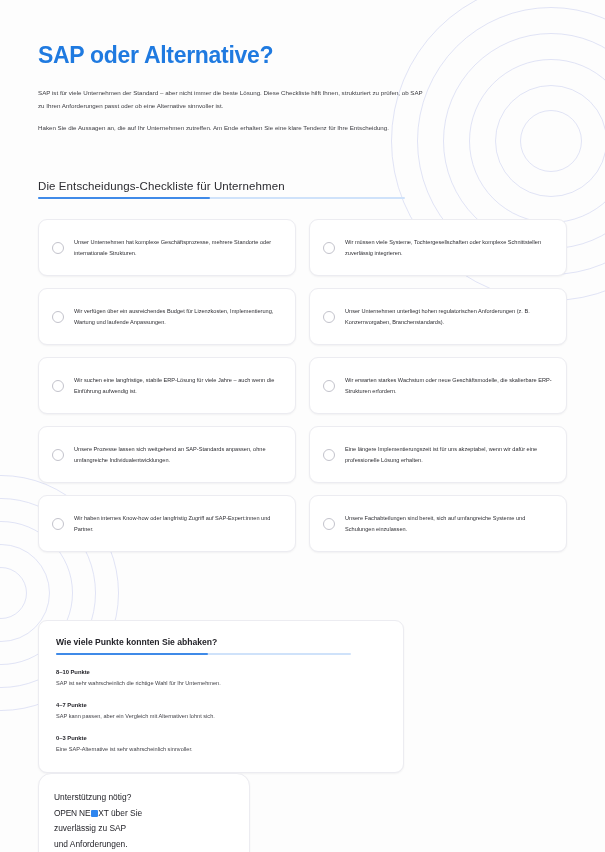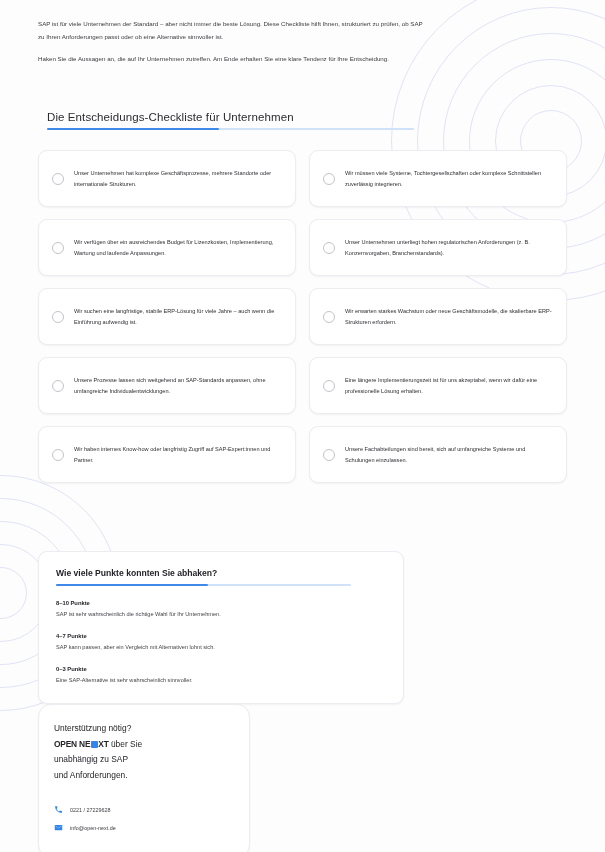--- a/index.html
+++ b/index.html
@@ -38,21 +38,21 @@
   .intro{
     margin-top:18px;
     font-size:6.2px;line-height:2.05;
     color:#3c3c41;
     max-width:385px;
   }
   .intro p{margin:0 0 10px 0;}
   .intro p:last-child{margin-bottom:0;}
 
   
-  .section-head{margin-top:45px;margin-left:9px;}
+  .section-head{margin-top:45px;}
   .section-head h2{
     margin:0;
     font-size:11.5px;font-weight:normal;
     color:#2b2b30;
     letter-spacing:.1px;
   }
   .rule{
     margin-top:5px;height:2.2px;width:367px;
     background:#cfe2fa;position:relative;border-radius:2px;
   }
@@ -116,21 +116,21 @@
 
   .contact-panel{
     flex:0 0 auto;width:180px;
     background:#fff;border:1px solid #ececf1;border-radius:13px;
     padding:16px 15px;
     box-shadow:0 1px 2px rgba(22,25,40,.05);
   }
   .contact-head{
     font-size:8.4px;line-height:1.85;color:#24242a;
   }
-  .brand{font-weight:bold;letter-spacing:-.2px;}
+  .brand{font-weight:normal;letter-spacing:-.2px;}
   .brand .sq{
     display:inline-block;width:7px;height:7px;
     background:#2f86ef;border-radius:1px;
     vertical-align:-1px;margin:0 .5px;
   }
   .contact-rows{margin-top:22px;}
   .contact-row{
     display:flex;align-items:center;gap:7px;
     margin-bottom:9px;
     font-size:5.4px;color:#3d3d43;
@@ -155,20 +155,21 @@
   <div class="rings rings-bl">
     <div class="ring" style="width:50px;height:50px;top:95px;left:95px;"></div>
     <div class="ring" style="width:96px;height:96px;top:72px;left:72px;"></div>
     <div class="ring" style="width:142px;height:142px;top:49px;left:49px;"></div>
     <div class="ring" style="width:188px;height:188px;top:26px;left:26px;"></div>
     <div class="ring" style="width:234px;height:234px;top:3px;left:3px;"></div>
   </div>
 
   <div class="content">
 
+    <h1 class="title">SAP oder Alternative?</h1>
 
     <div class="intro">
       <p>SAP ist für viele Unternehmen der Standard – aber nicht immer die beste Lösung. Diese Checkliste hilft Ihnen, strukturiert zu prüfen, ob SAP zu Ihren Anforderungen passt oder ob eine Alternative sinnvoller ist.</p>
       <p>Haken Sie die Aussagen an, die auf Ihr Unternehmen zutreffen. Am Ende erhalten Sie eine klare Tendenz für Ihre Entscheidung.</p>
     </div>
 
     <div class="section-head">
       <h2>Die Entscheidungs-Checkliste für Unternehmen</h2>
       <div class="rule"></div>
     </div>
@@ -233,21 +234,21 @@
         <div class="tier">
           <div class="tier-label">0–3 Punkte</div>
           <div class="tier-desc">Eine SAP-Alternative ist sehr wahrscheinlich sinnvoller.</div>
         </div>
       </div>
 
       <div class="contact-panel">
         <div class="contact-head">
           <span>Unterstützung nötig?</span><br>
           <span class="brand"><span>OPEN</span> <span>NE</span><span class="sq"></span><span>XT</span></span><span> über Sie</span><br>
-          <span>unabhängig zu SAP</span><br>
+          <span>zuverlässig zu SAP</span><br>
           <span>und Anforderungen.</span>
         </div>
 
         <div class="contact-rows">
           <div class="contact-row">
             <span class="ic">
               <svg viewBox="0 0 24 24">
                   <path d="M6.6 10.8c1.4 2.8 3.8 5.1 6.6 6.6l2.2-2.2c.3-.3.7-.4 1-.2 1.2.4 2.4.6 3.6.6.6 0 1 .4 1 1V20c0 .6-.4 1-1 1C10.6 21 3 13.4 3 4c0-.6.4-1 1-1h3.4c.6 0 1 .4 1 1 0 1.3.2 2.5.6 3.6.1.3 0 .7-.2 1l-2.2 2.2z"></path>
                 </svg>
             </span>

